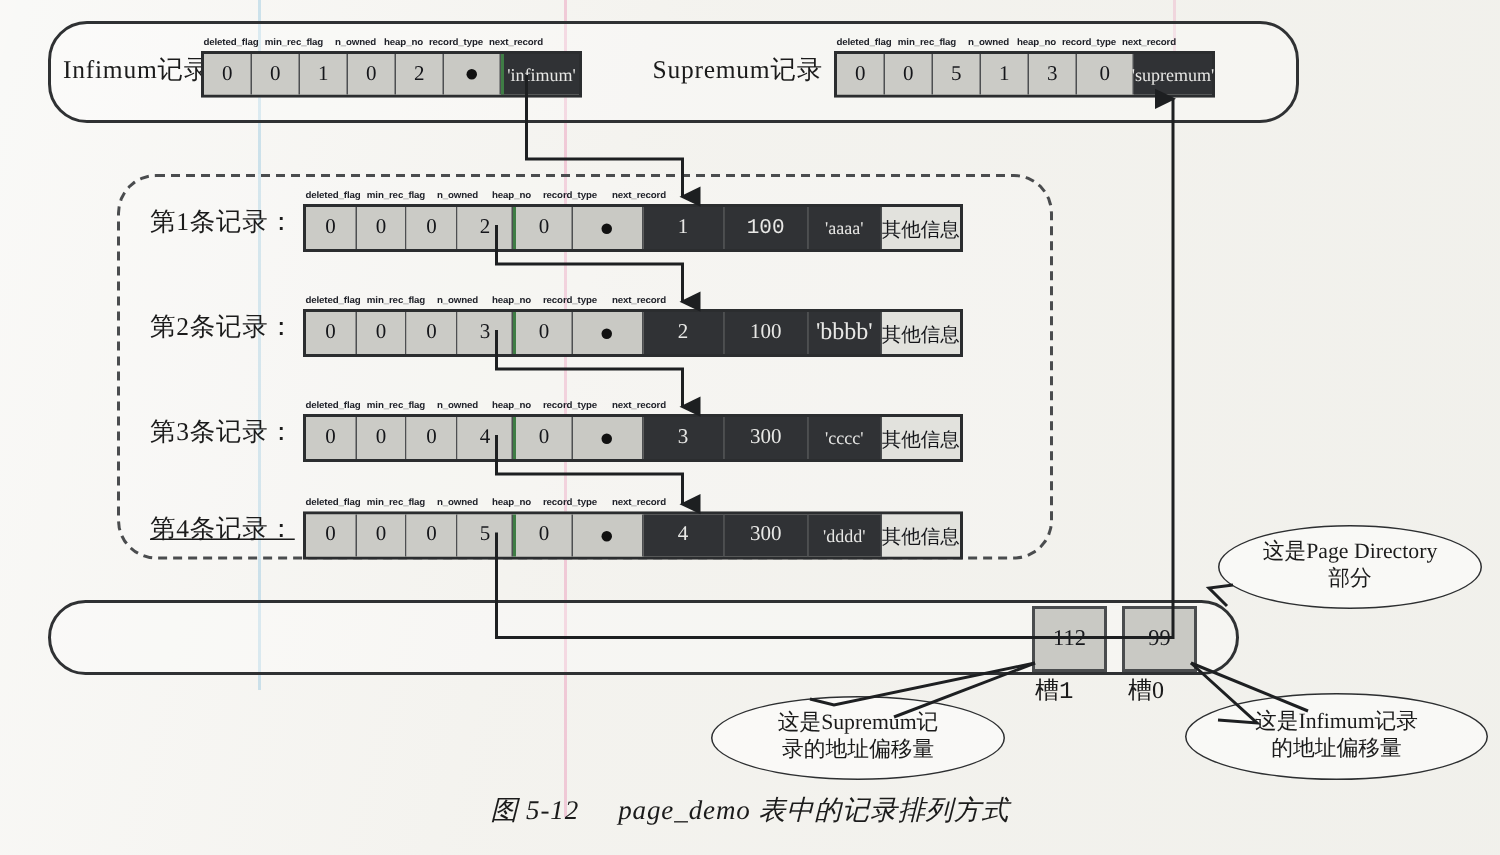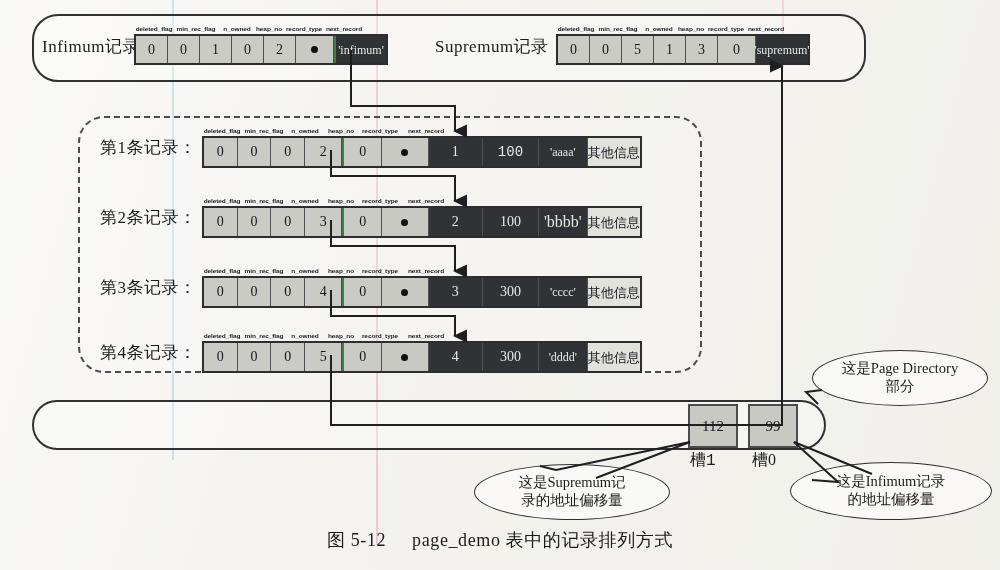--- a/index.html
+++ b/index.html
@@ -59,21 +59,21 @@
   }
   .slot-label{position:absolute;font-size:16px;white-space:nowrap;}
   .bubble{
     position:absolute;border:1.7px solid #2d2f31;border-radius:50%;
     background:rgba(255,255,255,.55);
     display:flex;align-items:center;justify-content:center;text-align:center;
     font-size:14.5px;line-height:1.22;padding:4px 8px;box-sizing:border-box;
   }
   .caption{
     position:absolute;left:0;width:1000px;text-align:center;
-    font-size:18px;letter-spacing:.6px;
+    font-size:18px;letter-spacing:.6px;font-style:italic;
   }
   .caption .gap{display:inline-block;width:26px;}
   svg.overlay{position:absolute;left:0;top:0;width:1000px;height:570px;
               pointer-events:none;overflow:visible;}
 </style>
 </head>
 <body>
 
 <div class="scan-tint" id="tint-a"></div>
 <div class="scan-tint" id="tint-b"></div>
@@ -183,21 +183,21 @@
   <div class="cell greenleft" style="width:42px;">0</div>
   <div class="cell ptr" style="width:50px;">
     <span class="dot"></span>
   </div>
   <div class="cell dark" style="width:58px;">3</div>
   <div class="cell dark" style="width:60px;">300</div>
   <div class="cell dark" style="width:52px;font-size:12px;">'cccc'</div>
   <div class="cell light" style="width:56px;font-size:13px;">其他信息</div>
 </div>
 
-<div class="row-label" style="left:100px;top:341px;">第4条记录：</div>
+<div class="row-label" style="left:100px;top:341px;text-decoration:underline;">第4条记录：</div>
 <div class="hdr" style="left:202px;top:332px;width:40px;">deleted_flag</div>
 <div class="hdr" style="left:243px;top:332px;width:42px;">min_rec_flag</div>
 <div class="hdr" style="left:288px;top:332px;width:34px;">n_owned</div>
 <div class="hdr" style="left:324px;top:332px;width:34px;">heap_no</div>
 <div class="hdr" style="left:358px;top:332px;width:44px;">record_type</div>
 <div class="hdr" style="left:404px;top:332px;width:44px;">next_record</div>
 <div class="rec" style="left:202px;top:341px;width:436px;height:28px;">
   <div class="cell" style="width:36px;">0</div>
   <div class="cell" style="width:36px;">0</div>
   <div class="cell" style="width:36px;">0</div>

